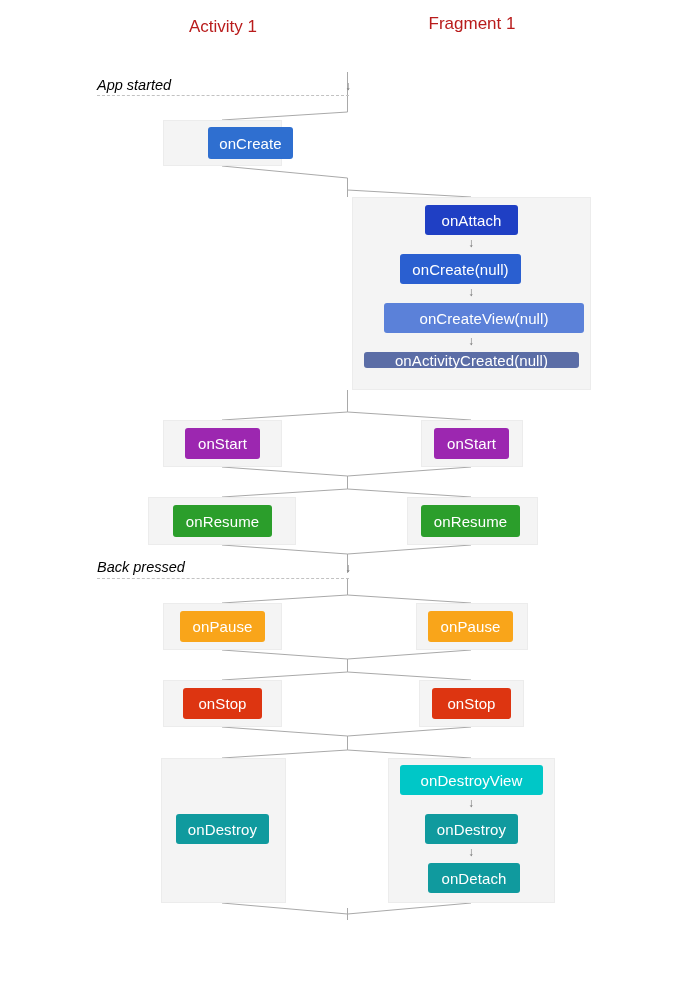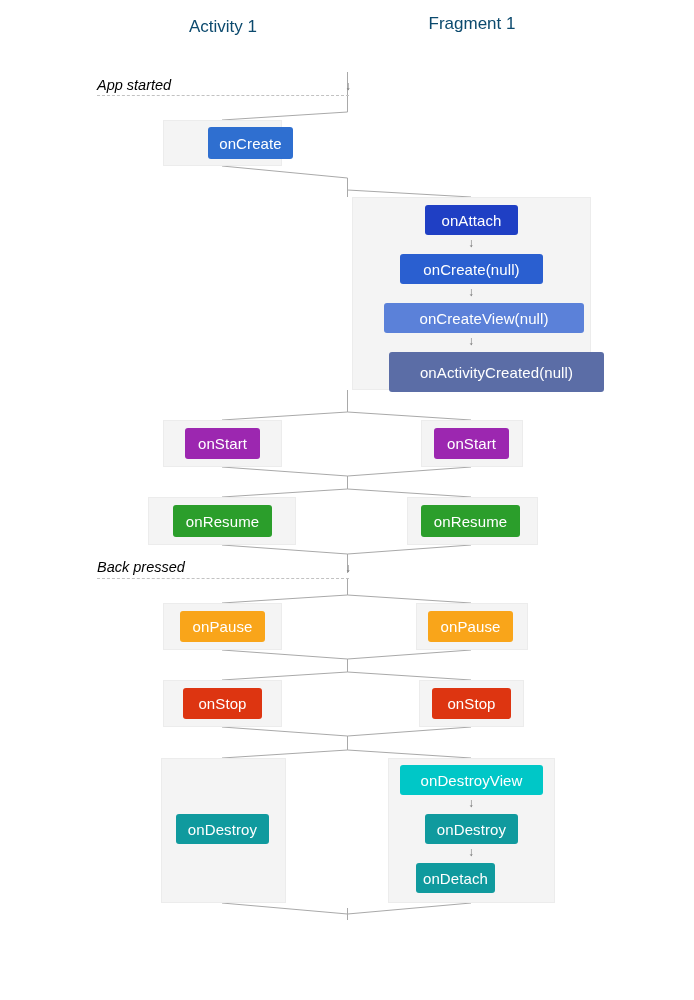--- a/index.html
+++ b/index.html
@@ -18,21 +18,21 @@
   #stage {
     position: absolute;
     left: 0; top: 0;
     width: 694px;
     height: 1000px;
   }
   
   .col-title {
     position: absolute;
     font-size: 17px;
-    color: #0c4a6e;
+    color: #b91c1c;
     font-weight: 400;
     text-align: center;
     white-space: nowrap;
   }
   #title-activity { left: 133px; top: 17px; width: 180px; }
   #title-fragment { left: 382px; top: 14px; width: 180px; }
 
   
   .event-label {
     position: absolute;
@@ -154,27 +154,27 @@
   <div class="mini-arrow" style="left:341px; top:80px;">↓</div>
 
   <div class="card" style="left:163px; top:120px; width:119px; height:46px;"></div>
   <div class="pill" id="p-activity-oncreate" style="left: 180px; top: 127px; width: 85px; height: 32px; background-color: rgb(47, 111, 208); margin-left: 28px;">onCreate</div>
 
   <div class="card" style="left:352px; top:197px; width:239px; height:193px;"></div>
 
   <div class="pill" id="p-fragment-onattach" style="left: 425px; top: 205px; width: 93px; height: 30px; background-color: rgb(31, 63, 196);">onAttach</div>
   <div class="mini-arrow" style="left:464px; top:237px;">↓</div>
 
-  <div class="pill" id="p-fragment-oncreate" style="left: 400px; top: 254px; width: 143px; height: 30px; background-color: rgb(42, 95, 208);">onCreate(null)</div>
+  <div class="pill" id="p-fragment-oncreate" style="left: 400px; top: 254px; width: 121px; height: 30px; background-color: rgb(42, 95, 208);">onCreate(null)</div>
   <div class="mini-arrow" style="left:464px; top:286px;">↓</div>
 
   <div class="pill" id="p-fragment-oncreateview" style="left: 384px; top: 303px; width: 200px; height: 30px; background-color: rgb(91, 129, 217);">onCreateView(null)</div>
   <div class="mini-arrow" style="left:464px; top:335px;">↓</div>
 
-  <div class="pill" id="p-fragment-onactivitycreated" style="left: 364px; top: 352px; width: 215px; height: 40px; background-color: rgb(91, 109, 166); margin-left: 25px;">onActivityCreated(null)</div>
+  <div class="pill" id="p-fragment-onactivitycreated" style="left: 364px; top: 352px; width: 215px; height: 16px; background-color: rgb(91, 109, 166);">onActivityCreated(null)</div>
 
   <div class="card" style="left:163px; top:420px; width:119px; height:47px;"></div>
   <div class="pill" id="p-activity-onstart" style="left: 185px; top: 428px; width: 75px; height: 31px; background-color: rgb(156, 39, 176);">onStart</div>
 
   <div class="card" style="left:421px; top:420px; width:102px; height:47px;"></div>
   <div class="pill" id="p-fragment-onstart" style="left: 434px; top: 428px; width: 75px; height: 31px; background-color: rgb(156, 39, 176);">onStart</div>
 
   <div class="card" style="left:148px; top:497px; width:148px; height:48px;"></div>
   <div class="pill" id="p-activity-onresume" style="left: 173px; top: 505px; width: 99px; height: 32px; background-color: rgb(43, 158, 43);">onResume</div>
 
@@ -201,15 +201,15 @@
   <div class="pill" id="p-activity-ondestroy" style="left: 176px; top: 814px; width: 93px; height: 30px; background-color: rgb(16, 154, 158);">onDestroy</div>
 
   <div class="card" style="left:388px; top:758px; width:167px; height:145px;"></div>
 
   <div class="pill" id="p-fragment-ondestroyview" style="left: 400px; top: 765px; width: 143px; height: 30px; background-color: rgb(0, 199, 199);">onDestroyView</div>
   <div class="mini-arrow" style="left:464px; top:797px;">↓</div>
 
   <div class="pill" id="p-fragment-ondestroy" style="left: 425px; top: 814px; width: 93px; height: 30px; background-color: rgb(16, 154, 158);">onDestroy</div>
   <div class="mini-arrow" style="left:464px; top:846px;">↓</div>
 
-  <div class="pill" id="p-fragment-ondetach" style="left: 416px; top: 863px; width: 79px; height: 30px; background-color: rgb(16, 154, 158);">onDetach</div>
+  <div class="pill" id="p-fragment-ondetach" style="left: 428px; top: 863px; width: 92px; height: 30px; background-color: rgb(16, 154, 158);">onDetach</div>
 
 </div>
 
 </body></html>

